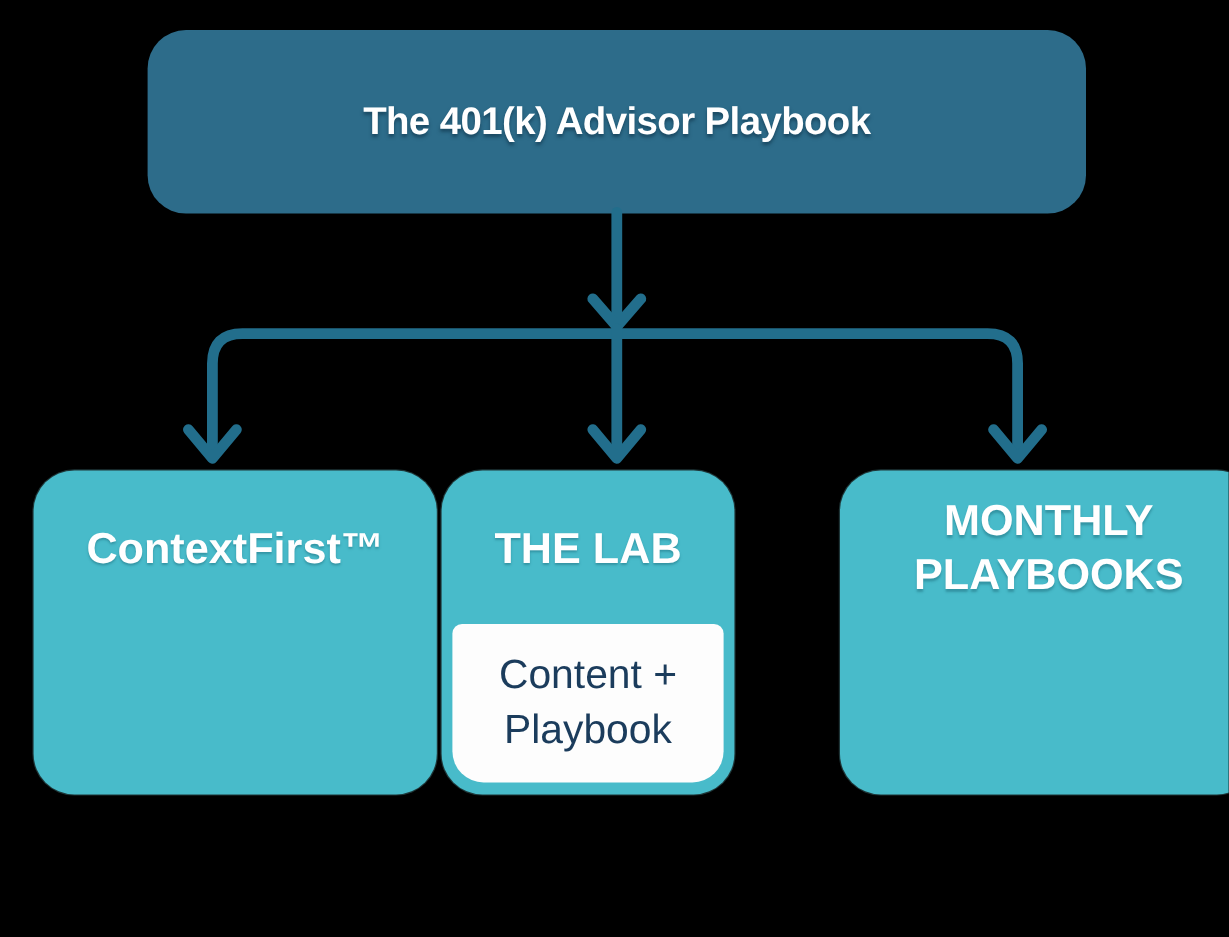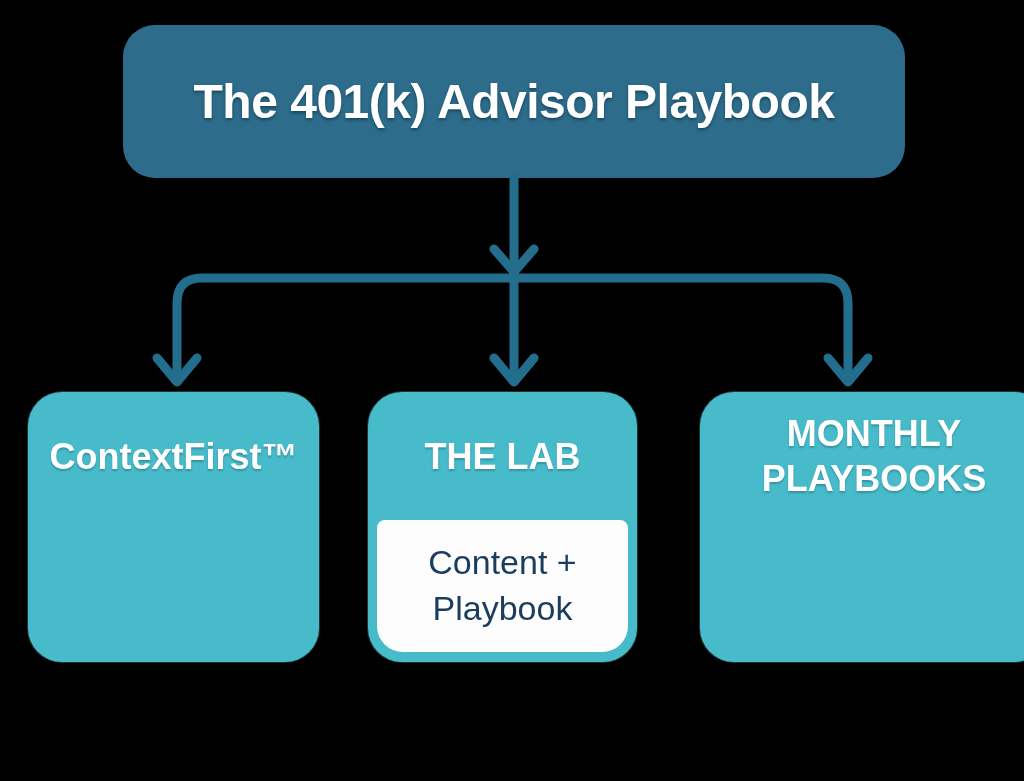--- a/index.html
+++ b/index.html
@@ -22,21 +22,21 @@
     width: 782px;
     height: 153px;
     background: var(--root-box, #2d6c8a);
     border-radius: 32px;
     display: flex;
     align-items: center;
     justify-content: center;
   }
   .root-title {
     color: var(--heading-text, #ffffff);
-    font-size: 48px;
+    font-size: 32px;
     font-weight: bold;
     letter-spacing: -0.5px;
     text-shadow: 0 2px 3px rgba(10, 40, 60, 0.55);
     white-space: nowrap;
   }
   .connectors {
     position: absolute;
     left: 0;
     top: 0;
     width: 1024px;
@@ -53,22 +53,22 @@
   .card {
     position: absolute;
     top: 392px;
     height: 270px;
     background: var(--card-header, #48bbca);
     border-radius: 34px;
     display: flex;
     flex-direction: column;
     box-shadow: 0 0 0 1px rgba(120, 210, 220, 0.25);
   }
-  .card-1 { left: 28px;  width: 291px; }
-  .card-2 { left: 368px; width: 269px; }
+  .card-1 { left: 28px;  width: 336px; }
+  .card-2 { left: 368px; width: 244px; }
   .card-3 { left: 700px; width: 348px; }
   .card-header {
     height: 128px;
     flex: 0 0 auto;
     display: flex;
     align-items: center;
     justify-content: center;
     text-align: center;
     padding: 0 8px;
     color: var(--heading-text, #ffffff);

